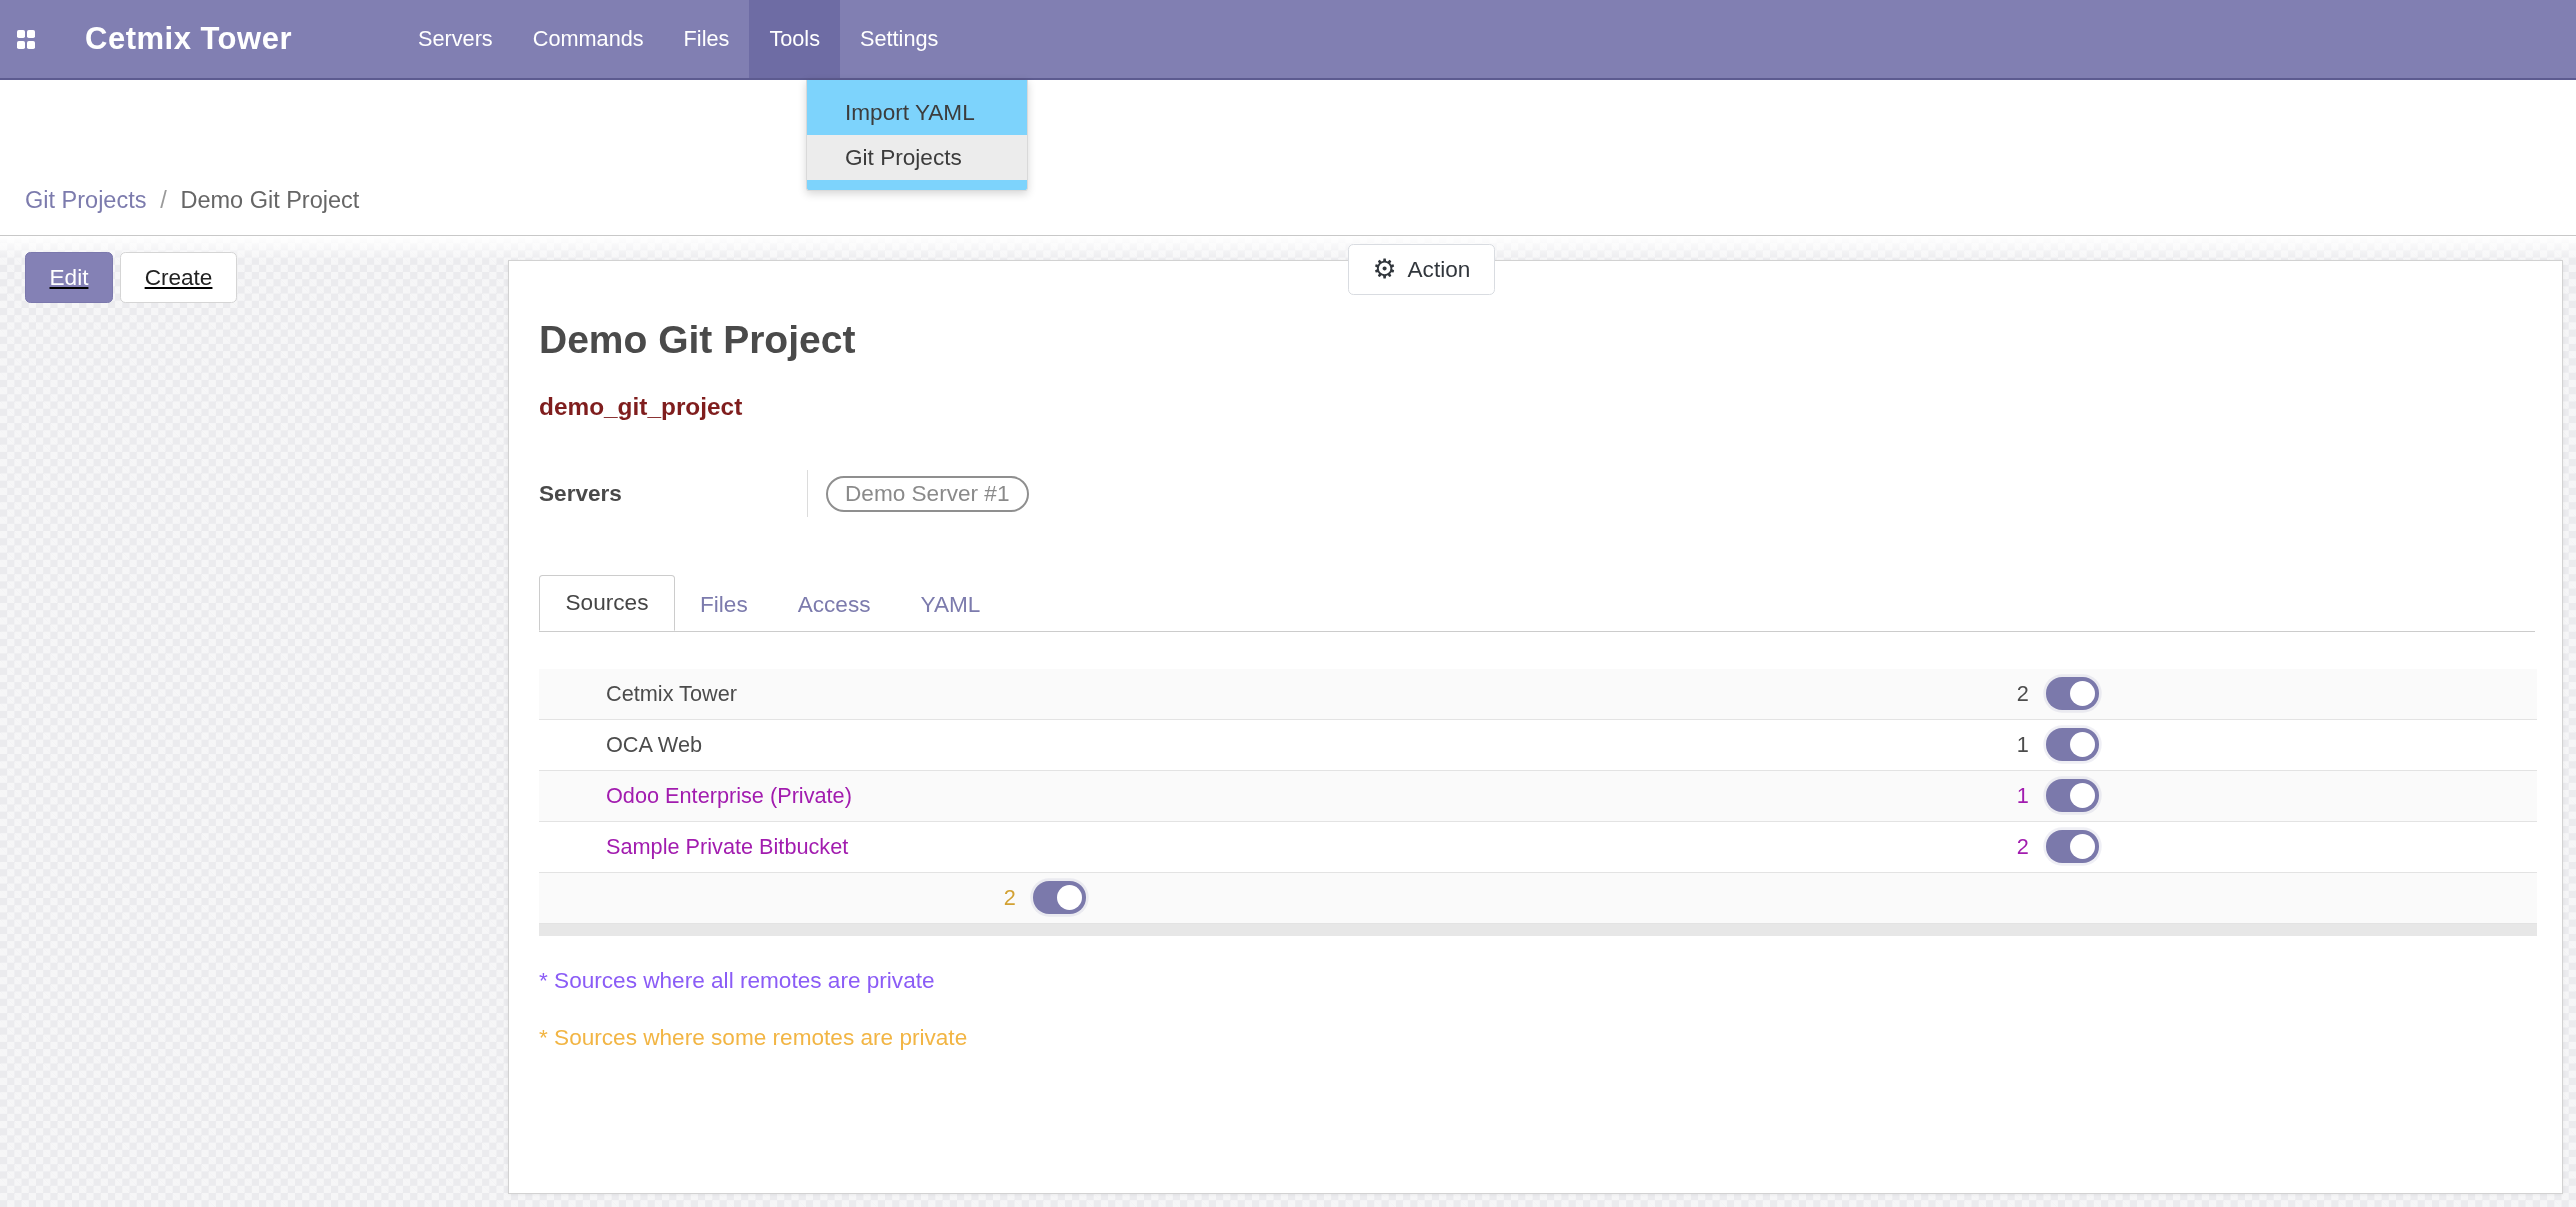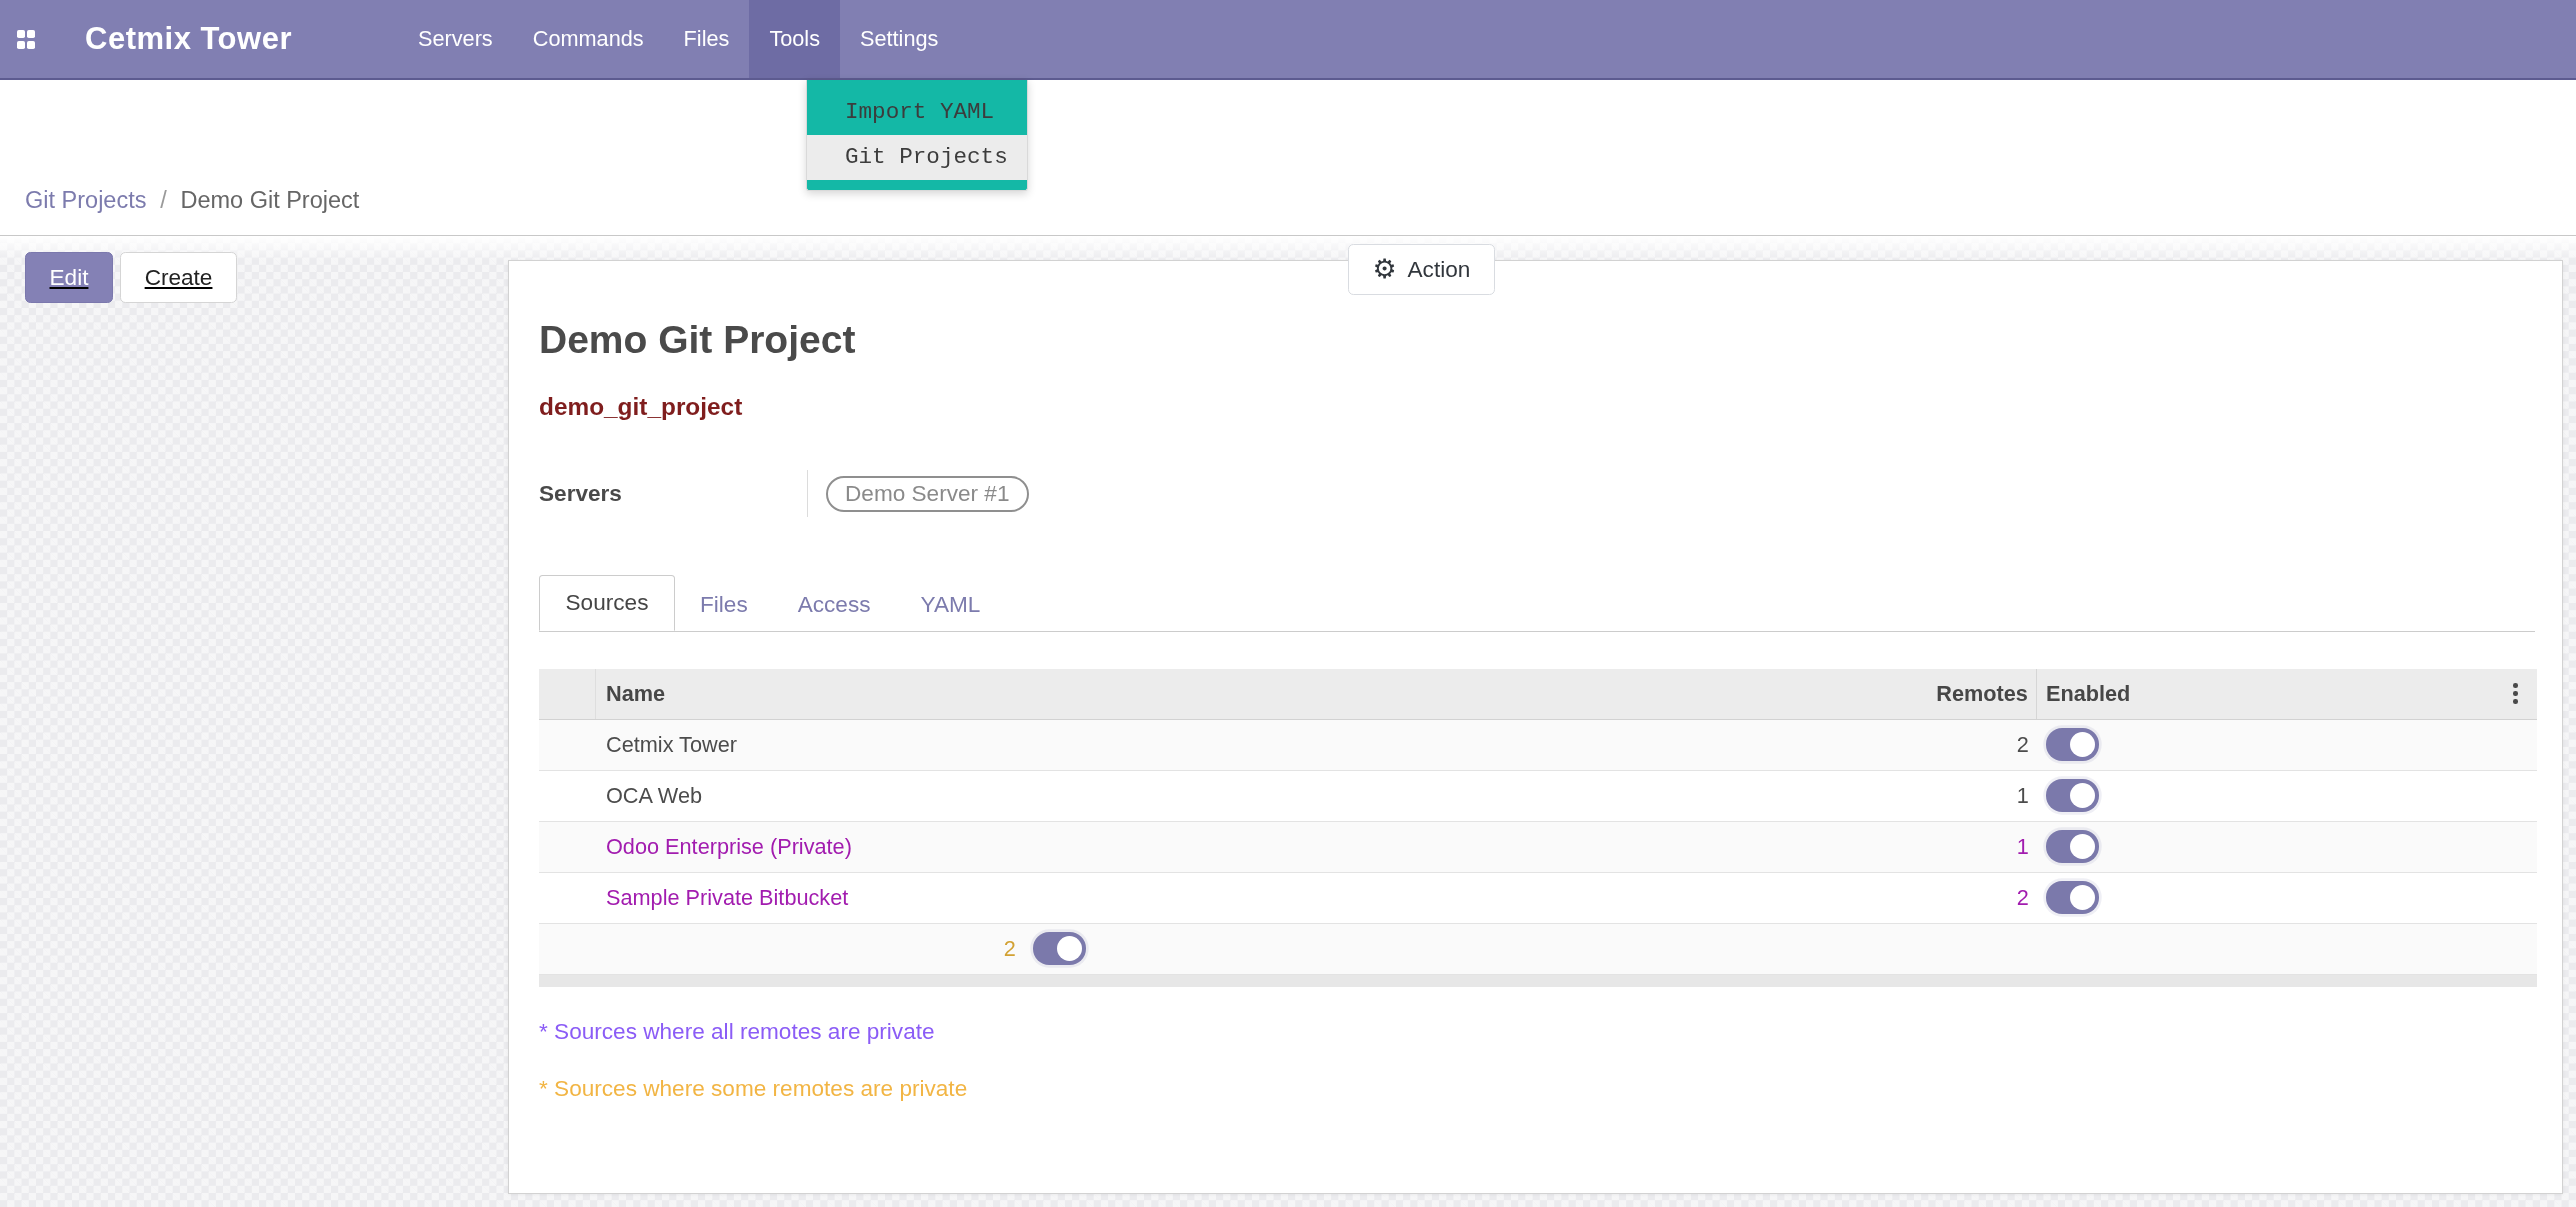--- a/index.html
+++ b/index.html
@@ -21,24 +21,23 @@
   .menus { display:flex; align-items:stretch; margin-left:81px; }
   .menu-item {
     color:#fff; font-size:21.7px; display:flex; align-items:center;
     padding:0 20px; cursor:pointer; white-space:nowrap;
   }
   .menu-item.active { background:#6e6ca4; }
 
   
   .dropdown {
     position:absolute; left:806px; top:80px; width:222px; z-index:40;
-    background:#14b8a6; border:0.9px solid #d9d9d9; border-top:none;
+    background:#7dd3fc; border:0.9px solid #d9d9d9; border-top:none;
     border-radius:0 0 3.6px 3.6px; box-shadow:0 2.7px 8.1px rgba(0,0,0,.16);
     padding:10px 0;
-    font-family:Liberation Mono, monospace;
   }
   .dropdown-item {
     height:45px; line-height:45px; padding-left:38px;
     font-size:22.6px; color:#3c3c3c; cursor:pointer; white-space:nowrap;
   }
   .dropdown-item.highlighted { background:#ececec; }
 
   
   .control-panel {
     height:156px; background:#fff; border-bottom:0.9px solid #c8c8c8;
@@ -203,31 +202,20 @@
     </div>
 
     <div class="tabs">
       <div class="tab active">Sources</div>
       <div class="tab">Files</div>
       <div class="tab">Access</div>
       <div class="tab">YAML</div>
     </div>
 
     <div class="list">
-      <div class="lrow lhead">
-        <div class="c-sel"></div>
-        <div class="c-name">Name</div>
-        <div class="c-remotes">Remotes</div>
-        <div class="c-enabled">Enabled</div>
-        <div class="dots-btn">
-            <i></i>
-            <i></i>
-            <i></i>
-          </div>
-      </div>
 
       <div class="lbody">
         <div class="lrow">
           <div class="c-sel"></div>
           <div class="c-name">Cetmix Tower</div>
           <div class="c-remotes">2</div>
           <div class="c-enabled">
               <span class="toggle">
                 <span class="knob"></span>
               </span>

